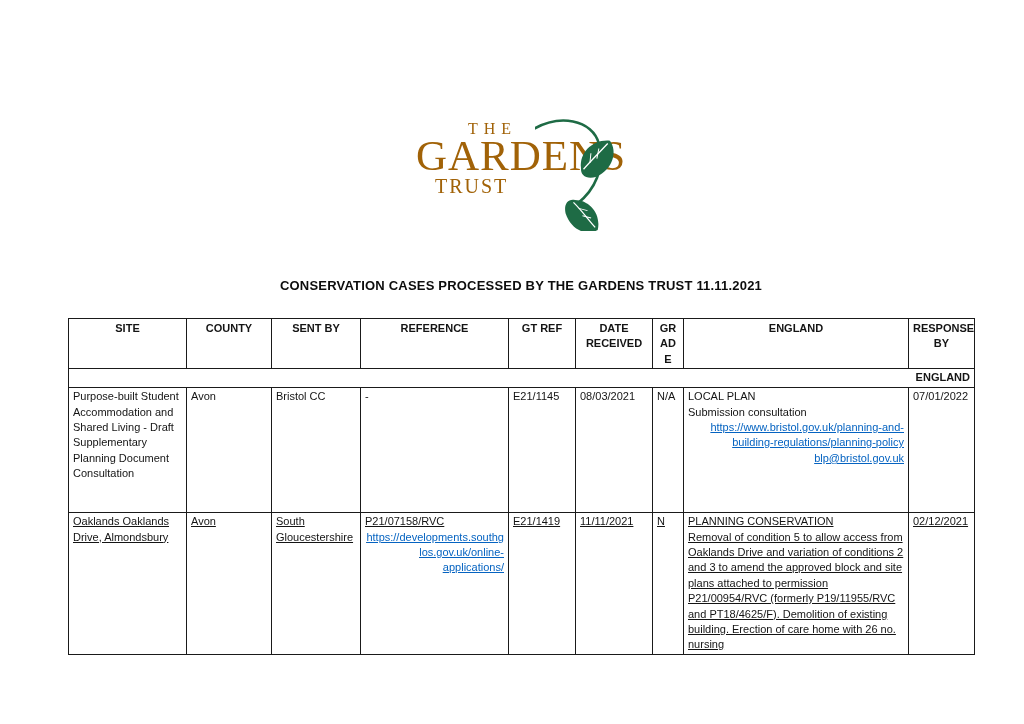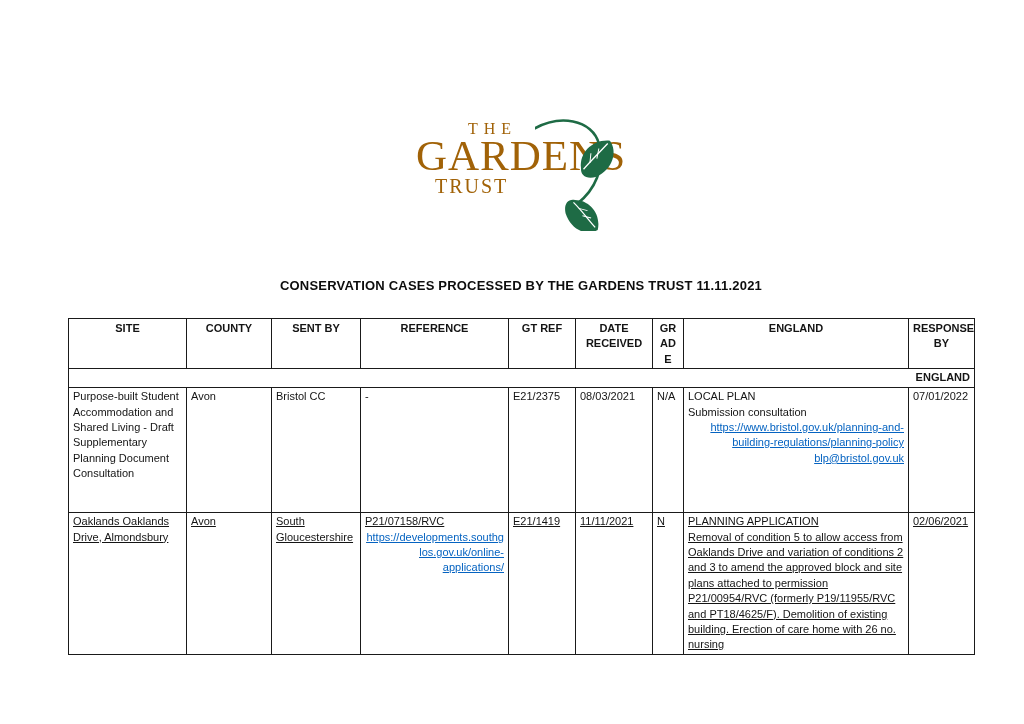--- a/index.html
+++ b/index.html
@@ -145,21 +145,21 @@
     <tbody>
       <tr class="section-row">
         <td class="section-cell" colspan="9">ENGLAND</td>
       </tr>
 
       <tr class="case-row-0">
         <td>Purpose-built Student Accommodation and Shared Living - Draft Supplementary Planning Document Consultation</td>
         <td>Avon</td>
         <td>Bristol CC</td>
         <td>-</td>
-        <td class="num-cell">E21/2375</td>
+        <td class="num-cell">E21/1145</td>
         <td class="num-cell">08/03/2021</td>
         <td class="num-cell">N/A</td>
         <td class="wrap-any">
           <div class="proposal-heading">LOCAL PLAN</div>
           <div>Submission consultation</div>
           <a class="doc-link">https://www.bristol.gov.uk/planning-and-building-regulations/planning-policy</a>
           <a class="doc-link">blp@bristol.gov.uk</a>
         </td>
         <td class="num-cell">07/01/2022</td>
       </tr>
@@ -169,21 +169,21 @@
         <td>Avon</td>
         <td class="wrap-any">South Gloucestershire</td>
         <td class="wrap-any">
           <div>P21/07158/RVC</div>
           <a class="doc-link">https://developments.southglos.gov.uk/online-applications/</a>
         </td>
         <td class="num-cell">E21/1419</td>
         <td class="num-cell">11/11/2021</td>
         <td class="num-cell">N</td>
         <td class="wrap-any">
-          <div class="proposal-heading">PLANNING APPLICATION</div>
+          <div class="proposal-heading">PLANNING CONSERVATION</div>
           <div>Removal of condition 5 to allow access from Oaklands Drive and variation of conditions 2 and 3 to amend the approved block and site plans attached to permission P21/00954/RVC (formerly P19/11955/RVC and PT18/4625/F). Demolition of existing building. Erection of care home with 26 no. nursing</div>
         </td>
-        <td class="num-cell">02/06/2021</td>
+        <td class="num-cell">02/12/2021</td>
       </tr>
     </tbody>
   </table>
 
 </div>
 
 </body></html>

